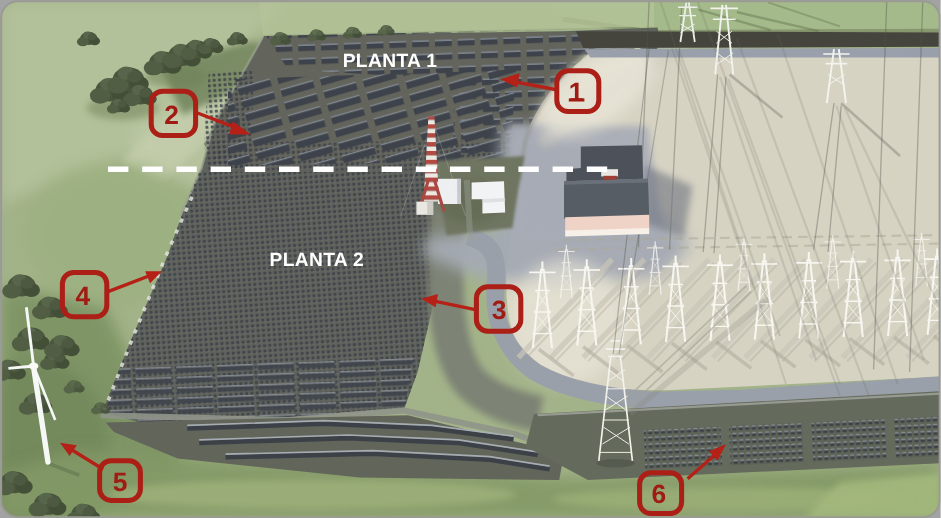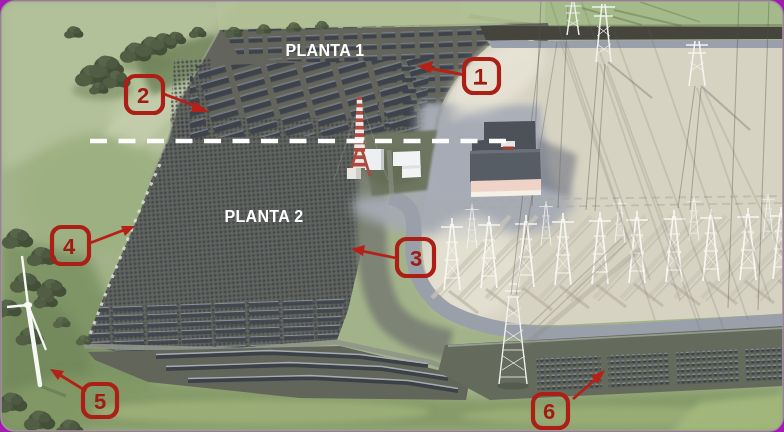--- a/index.html
+++ b/index.html
@@ -1,14 +1,14 @@
 <!DOCTYPE html>
 <html><head><meta charset="utf-8"><title>planta</title><style>
 html,body{margin:0;padding:0;background:#ffffff;}
-.wrap{position:relative;width:784px;height:432px;background:#a21caf;}
+.wrap{position:relative;width:784px;height:432px;background:#a3a3a3;}
 svg{display:block;font-family:"Liberation Sans", sans-serif;}
 </style></head><body>
 <div class="wrap">
 <svg width="784" height="432" viewBox="0 0 784 432">
 
 <defs>
 <clipPath id="rnd">
           <rect x="1" y="1" width="782" height="430" rx="14" ry="14"></rect>
         </clipPath>
 <filter id="b6" x="-40%" y="-40%" width="180%" height="180%">

